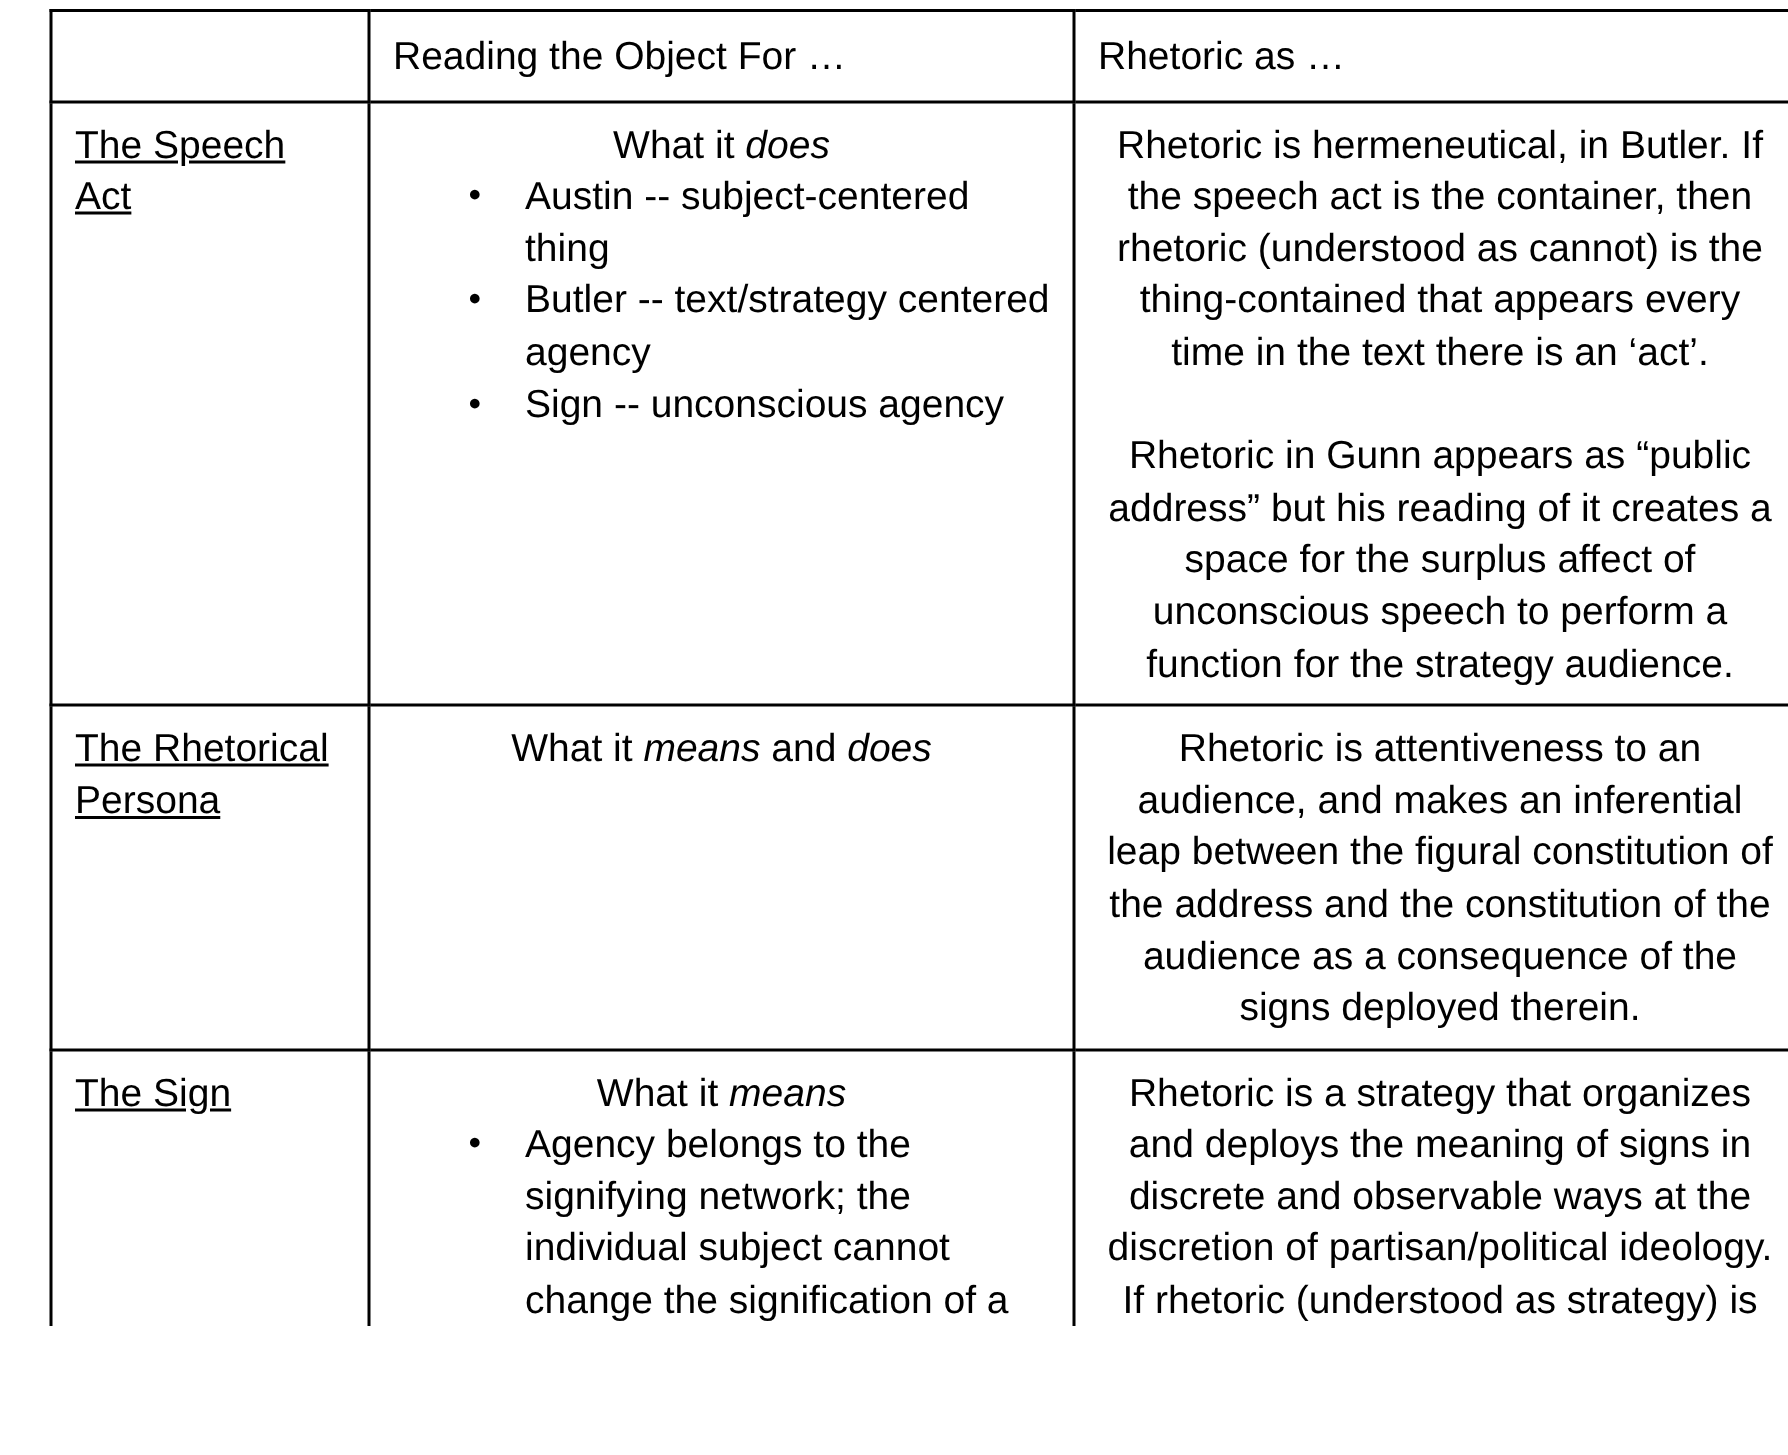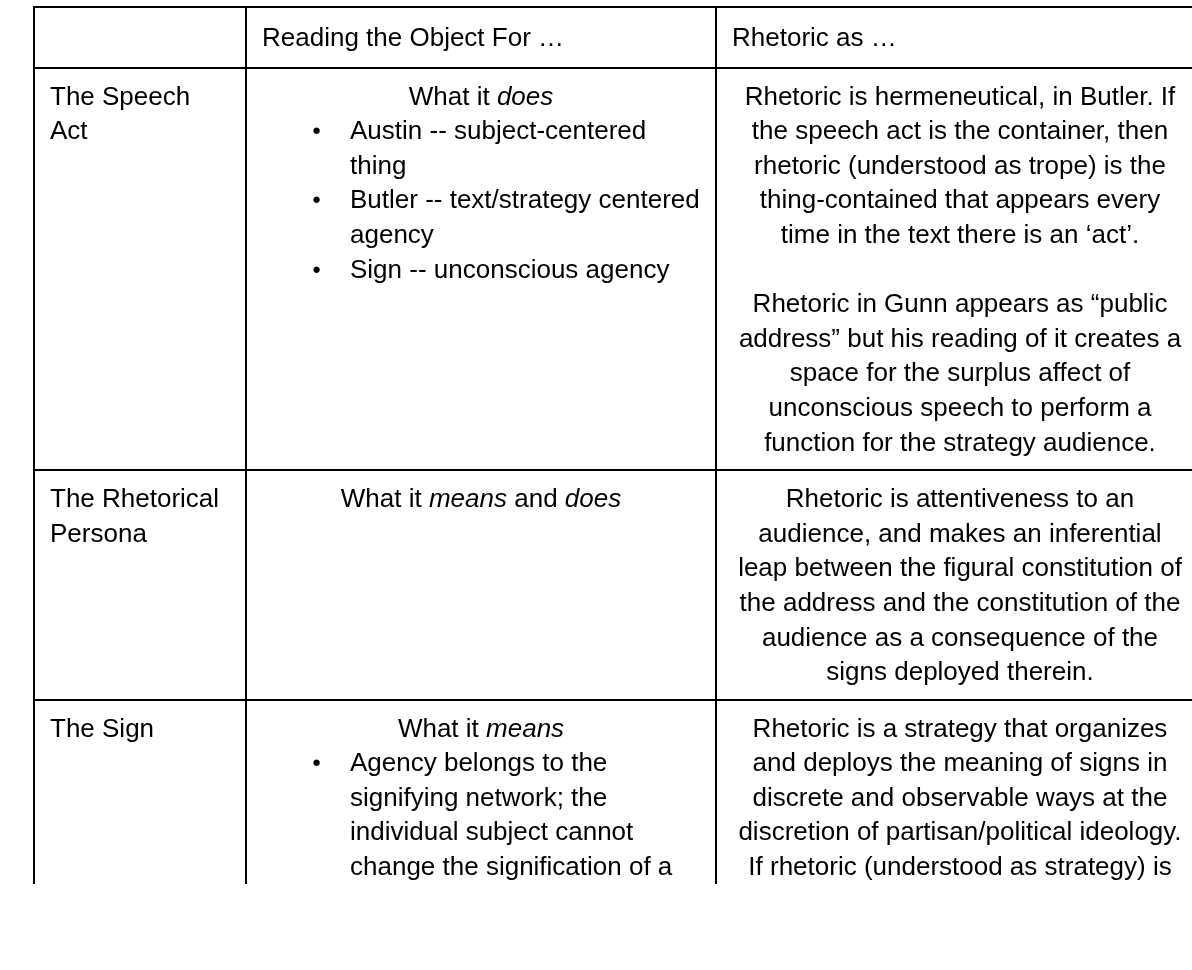--- a/index.html
+++ b/index.html
@@ -30,21 +30,21 @@
     line-height: 34.6px;
     overflow: hidden;
   }
   .doc-table tr.header-row td {
     padding-top: 12px;
     padding-bottom: 12px;
   }
   .col-label  { width: 212px; }
   .col-read   { width: 470px; }
   .col-rhet   { width: 488px; }
-  .label-cell { white-space: pre-line; }
+  .label-cell { white-space: pre-line; text-decoration: underline; }
   .doc-table p { margin: 0; text-align: center; }
   .doc-table p + p { margin-top: 34.6px; }
   .doc-table em { font-style: italic; }
   ul.doc-list {
     list-style: none;
     margin: 0;
     padding: 0;
   }
   ul.doc-list li {
     position: relative;
@@ -81,21 +81,21 @@
 Act</td>
       <td>
         <p><span>What it </span><em>does</em></p>
         <ul class="doc-list">
           <li><span class="bullet">●</span><span>Austin -- subject-centered thing</span></li>
           <li><span class="bullet">●</span><span>Butler -- text/strategy centered agency</span></li>
           <li><span class="bullet">●</span><span>Sign -- unconscious agency</span></li>
         </ul>
       </td>
       <td>
-        <p>Rhetoric is hermeneutical, in Butler. If the speech act is the container, then rhetoric (understood as trope) is the thing-contained that appears every time in the text there is an ‘act’.</p>
+        <p>Rhetoric is hermeneutical, in Butler. If the speech act is the container, then rhetoric (understood as cannot) is the thing-contained that appears every time in the text there is an ‘act’.</p>
         <p>Rhetoric in Gunn appears as “public address” but his reading of it creates a space for the surplus affect of unconscious speech to perform a function for the strategy audience.</p>
       </td>
     </tr>
 
     <tr>
       <td class="label-cell">The Rhetorical
 Persona</td>
       <td>
         <p><span>What it </span><em>means</em><span> and </span><em>does</em></p>
       </td>

